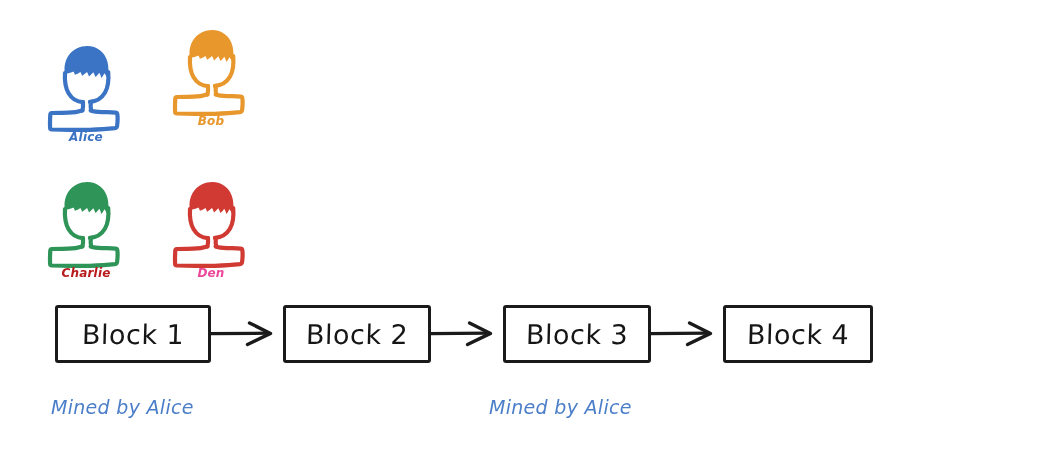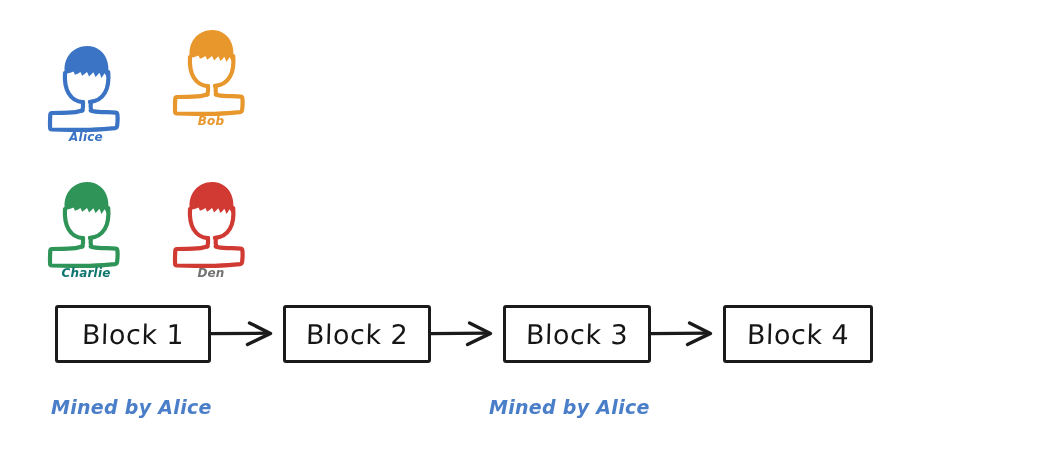--- a/index.html
+++ b/index.html
@@ -88,21 +88,21 @@
   #arrow-1 { left: 209px; }
   #arrow-2 { left: 429px; }
   #arrow-3 { left: 649px; }
 
   
   .miner-caption {
     position: absolute;
     top: 396px;
     font-family: "DejaVu Sans", sans-serif;
     font-size: 19px;
-    font-weight: 700;
+    font-weight: 400;
     font-style: italic;
     letter-spacing: 0.3px;
     white-space: nowrap;
     line-height: 22px;
   }
   #caption-1 { left: 51px; }
   #caption-2 { left: 281px; }
   #caption-3 { left: 489px; }
   #caption-4 { left: 721px; }
 </style>
@@ -143,35 +143,35 @@
     <span class="avatar-wrap">
       <svg width="96" height="98" viewBox="0 0 96 98" fill="none" xmlns="http://www.w3.org/2000/svg">
         <path d="M26.5 36.5c-0.4-9.6 4.2-18.2 12.6-22.2 7.6-3.6 16.8-2.9 23.1 2.1 5.7 4.5 8.3 11.6 8.2 19.2-0.1 3.4 0.2 6.5-0.5 9.6-1.1-2.3-2.3-4.4-3.4-5.9-1.0 1.8-2.0 3.4-3.0 4.7-0.6-1.9-1.4-3.8-2.2-5.3-1.3 1.7-2.6 3.2-3.9 4.4-0.6-1.7-1.3-3.4-2.1-4.8-1.4 1.6-2.9 3.0-4.3 4.1-0.6-1.6-1.3-3.1-2.0-4.3-1.6 1.5-3.3 2.7-4.9 3.6-0.5-1.4-1.1-2.7-1.7-3.8-1.8 1.3-3.7 2.3-5.5 2.9-0.4-1.2-0.9-2.3-1.4-3.2-2.2 1.1-4.5 1.8-6.6 2.0-0.3 0.0-0.6-0.2-0.8-0.5-0.8 1.0-1.3 2.1-1.6 3.4z" fill="#2e9457"></path>
         <path d="M27.0 39.0c-0.5 7.8 0.5 15.0 3.6 20.3 3.1 5.3 8.2 8.6 14.3 8.9" stroke="#2e9457" stroke-width="4.2" stroke-linecap="round" fill="none"></path>
         <path d="M70.2 38.0c0.7 8.0-0.1 15.4-3.3 20.8-3.2 5.4-8.6 8.7-15.0 9.0" stroke="#2e9457" stroke-width="4.2" stroke-linecap="round" fill="none"></path>
         <path d="M45.0 68.2c0.2 3.2 0.1 6.1-0.6 8.2" stroke="#2e9457" stroke-width="4.2" stroke-linecap="round" fill="none"></path>
         <path d="M52.8 68.0c-0.3 3.3-0.2 6.3 0.5 8.4" stroke="#2e9457" stroke-width="4.2" stroke-linecap="round" fill="none"></path>
         <path d="M44.4 76.4c-4.6 1.4-9.4 2.1-14.2 2.3-5.4 0.2-10.9-0.1-16.3 0.3-0.9 0.1-1.5 0.6-1.6 1.5-0.3 4.4-0.4 8.9-0.2 13.3 0.0 1.1 0.7 1.7 1.8 1.7 12.6 0.4 25.2 0.6 37.8 0.3 8.4-0.2 16.8-0.6 25.1-1.6 1.3-0.2 2.1-0.9 2.3-2.2 0.5-3.8 0.7-7.6 0.3-11.4-0.1-1.2-0.8-1.9-2.0-2.0-5.6-0.5-11.3-0.3-16.9-0.8-3.5-0.3-6.9-0.8-7.8-1.4" stroke="#2e9457" stroke-width="4.2" stroke-linecap="round" stroke-linejoin="round" fill="none"></path>
       </svg>
     </span>
-    <span class="person-label" style="color:#0f766e">Charlie</span>
+    <span class="person-label" style="color:#b91c1c">Charlie</span>
   </div>
 
   <div class="person" id="person-den">
     <span class="avatar-wrap">
       <svg width="96" height="98" viewBox="0 0 96 98" fill="none" xmlns="http://www.w3.org/2000/svg">
         <path d="M26.5 36.5c-0.4-9.6 4.2-18.2 12.6-22.2 7.6-3.6 16.8-2.9 23.1 2.1 5.7 4.5 8.3 11.6 8.2 19.2-0.1 3.4 0.2 6.5-0.5 9.6-1.1-2.3-2.3-4.4-3.4-5.9-1.0 1.8-2.0 3.4-3.0 4.7-0.6-1.9-1.4-3.8-2.2-5.3-1.3 1.7-2.6 3.2-3.9 4.4-0.6-1.7-1.3-3.4-2.1-4.8-1.4 1.6-2.9 3.0-4.3 4.1-0.6-1.6-1.3-3.1-2.0-4.3-1.6 1.5-3.3 2.7-4.9 3.6-0.5-1.4-1.1-2.7-1.7-3.8-1.8 1.3-3.7 2.3-5.5 2.9-0.4-1.2-0.9-2.3-1.4-3.2-2.2 1.1-4.5 1.8-6.6 2.0-0.3 0.0-0.6-0.2-0.8-0.5-0.8 1.0-1.3 2.1-1.6 3.4z" fill="#d03a33"></path>
         <path d="M27.0 39.0c-0.5 7.8 0.5 15.0 3.6 20.3 3.1 5.3 8.2 8.6 14.3 8.9" stroke="#d03a33" stroke-width="4.2" stroke-linecap="round" fill="none"></path>
         <path d="M70.2 38.0c0.7 8.0-0.1 15.4-3.3 20.8-3.2 5.4-8.6 8.7-15.0 9.0" stroke="#d03a33" stroke-width="4.2" stroke-linecap="round" fill="none"></path>
         <path d="M45.0 68.2c0.2 3.2 0.1 6.1-0.6 8.2" stroke="#d03a33" stroke-width="4.2" stroke-linecap="round" fill="none"></path>
         <path d="M52.8 68.0c-0.3 3.3-0.2 6.3 0.5 8.4" stroke="#d03a33" stroke-width="4.2" stroke-linecap="round" fill="none"></path>
         <path d="M44.4 76.4c-4.6 1.4-9.4 2.1-14.2 2.3-5.4 0.2-10.9-0.1-16.3 0.3-0.9 0.1-1.5 0.6-1.6 1.5-0.3 4.4-0.4 8.9-0.2 13.3 0.0 1.1 0.7 1.7 1.8 1.7 12.6 0.4 25.2 0.6 37.8 0.3 8.4-0.2 16.8-0.6 25.1-1.6 1.3-0.2 2.1-0.9 2.3-2.2 0.5-3.8 0.7-7.6 0.3-11.4-0.1-1.2-0.8-1.9-2.0-2.0-5.6-0.5-11.3-0.3-16.9-0.8-3.5-0.3-6.9-0.8-7.8-1.4" stroke="#d03a33" stroke-width="4.2" stroke-linecap="round" stroke-linejoin="round" fill="none"></path>
       </svg>
     </span>
-    <span class="person-label" style="color:#737373">Den</span>
+    <span class="person-label" style="color:#ec4899">Den</span>
   </div>
 
   <div class="block" id="block-1">
     <span class="block-label">Block 1</span>
   </div>
   <div class="block" id="block-2">
     <span class="block-label">Block 2</span>
   </div>
   <div class="block" id="block-3">
     <span class="block-label">Block 3</span>

